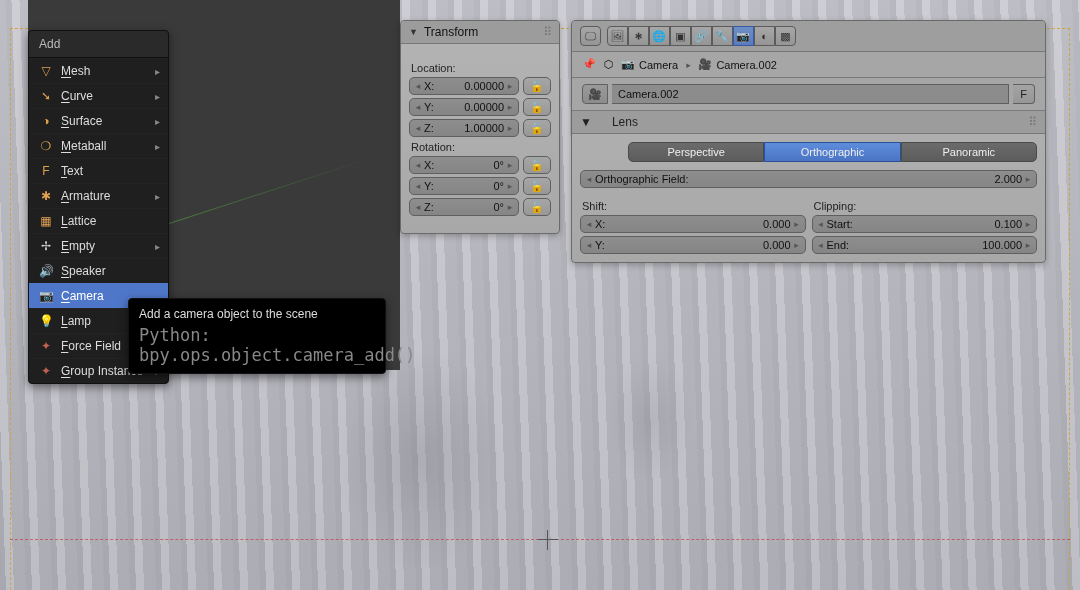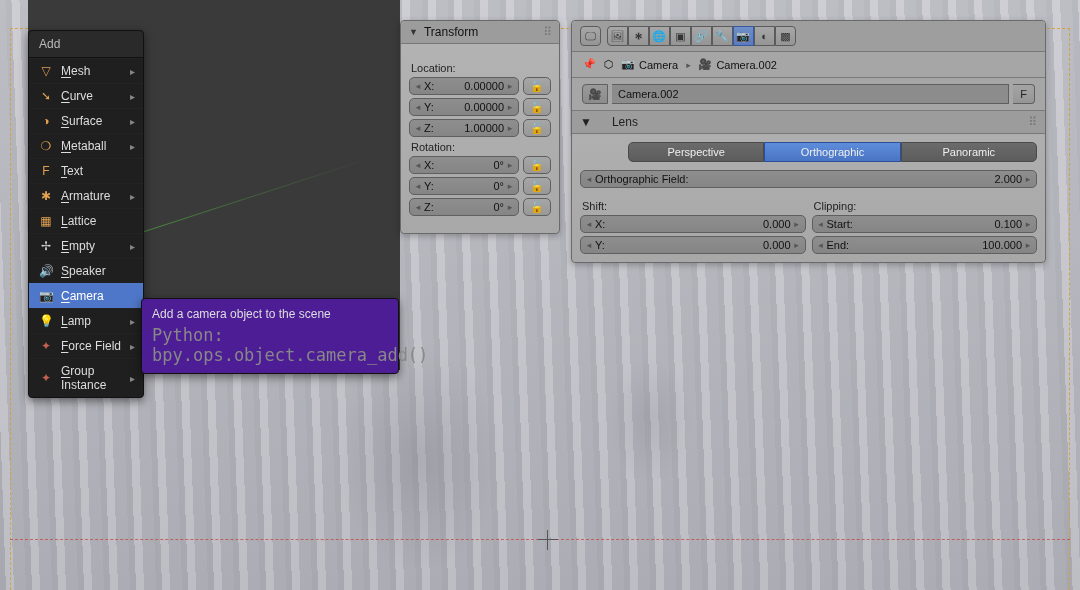--- a/index.html
+++ b/index.html
@@ -36,21 +36,21 @@
   .green-line1 { position:absolute; left:86px; top:250px; width:300px; height:1px;
     background:linear-gradient(90deg, rgba(80,180,60,.8), rgba(80,180,60,0));
     transform:rotate(-18deg); transform-origin:left; }
   .dark-top {
     position:absolute; left:28px; top:0; width:372px; height:370px;
     background:#3a3a3a;
   }
 
   
   .add-menu {
-    position:absolute; left:28px; top:30px; width:116px;
+    position:absolute; left:28px; top:30px; width:141px;
     background:#1f1f1f; border:1px solid #111; border-radius:4px;
     box-shadow:0 3px 10px rgba(0,0,0,.5);
     color:#ddd; font-size:12px;
   }
   .add-header {
     padding:6px 10px; color:#bbb; background:#2a2a2a; border-bottom:1px solid #111;
     border-radius:4px 4px 0 0;
   }
   .add-item {
     display:flex; align-items:center; gap:8px;
@@ -58,22 +58,22 @@
     border-top:1px solid rgba(255,255,255,.02);
   }
   .add-item .lbl { flex:1; }
   .add-item .chev { color:#888; font-size:10px; }
   .add-item.sel { background:#4f77c9; color:#fff; }
   .add-item .ico { width:14px; text-align:center; font-size:12px; }
   .ul { text-decoration: underline; text-underline-offset: 2px; }
 
   
   .tooltip {
-    position:absolute; left:141px; top:298px; width:258px;
-    background:#4c1d95; border:1px solid #111; border-radius:4px;
+    position:absolute; left:128px; top:298px; width:258px;
+    background:#000000; border:1px solid #111; border-radius:4px;
     padding:8px 10px; font-size:12px; color:#ddd;
     box-shadow:0 3px 10px rgba(0,0,0,.5);
   }
   .tooltip .sub { color:#888; font-family:monospace; font-size:17px; margin-top:4px; }
 
   
   .panel {
     position:absolute; background:linear-gradient(#b4b4b4,#a8a8a8);
     border:1px solid #6a6a6a; border-radius:4px;
     box-shadow:0 2px 6px rgba(0,0,0,.25);

